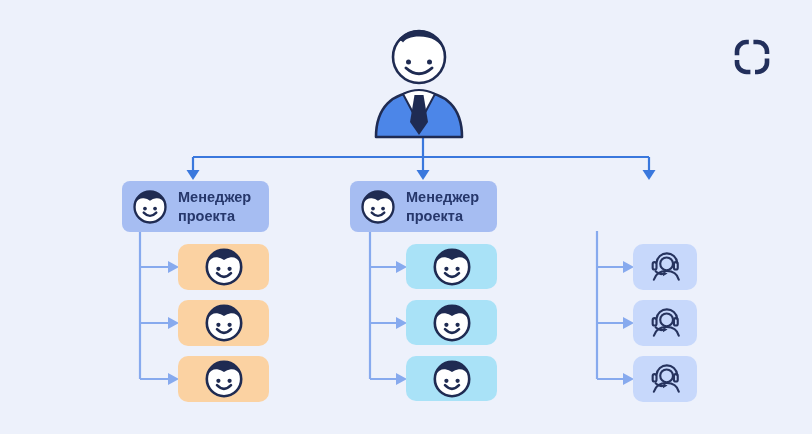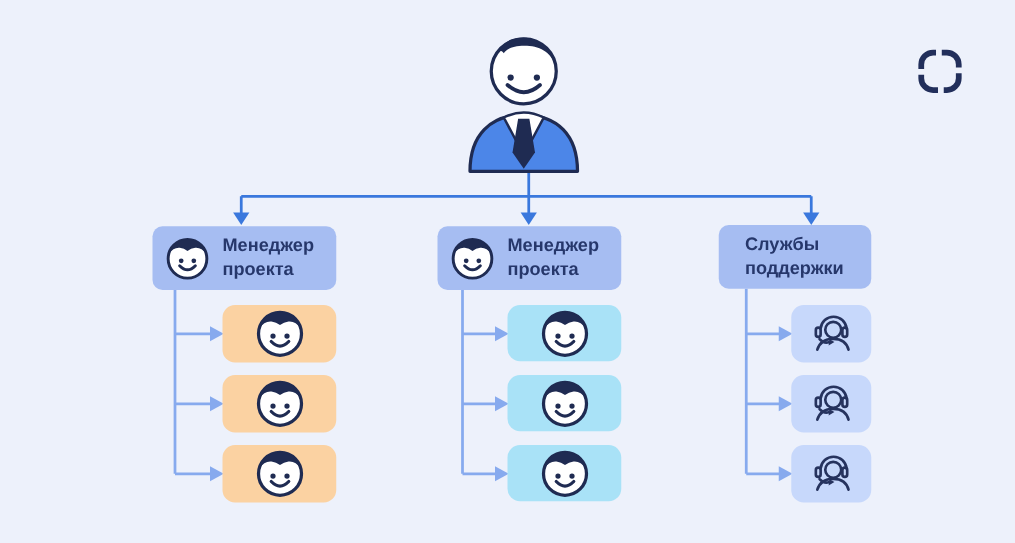--- a/index.html
+++ b/index.html
@@ -104,23 +104,20 @@
         <use href="#face"></use>
       </svg>
     <span class="label">Менеджер проекта</span>
   </div>
   <div class="node parent p2">
     <svg class="icon" width="36" height="36">
         <use href="#face"></use>
       </svg>
     <span class="label">Менеджер проекта</span>
   </div>
-  <div class="node parent p3">
-    <span class="label">Службы поддержки</span>
-  </div>
 
   <div class="node child c-left r1">
     <svg class="icon" width="40" height="40">
         <use href="#face"></use>
       </svg>
   </div>
   <div class="node child c-left r2">
     <svg class="icon" width="40" height="40">
         <use href="#face"></use>
       </svg>

